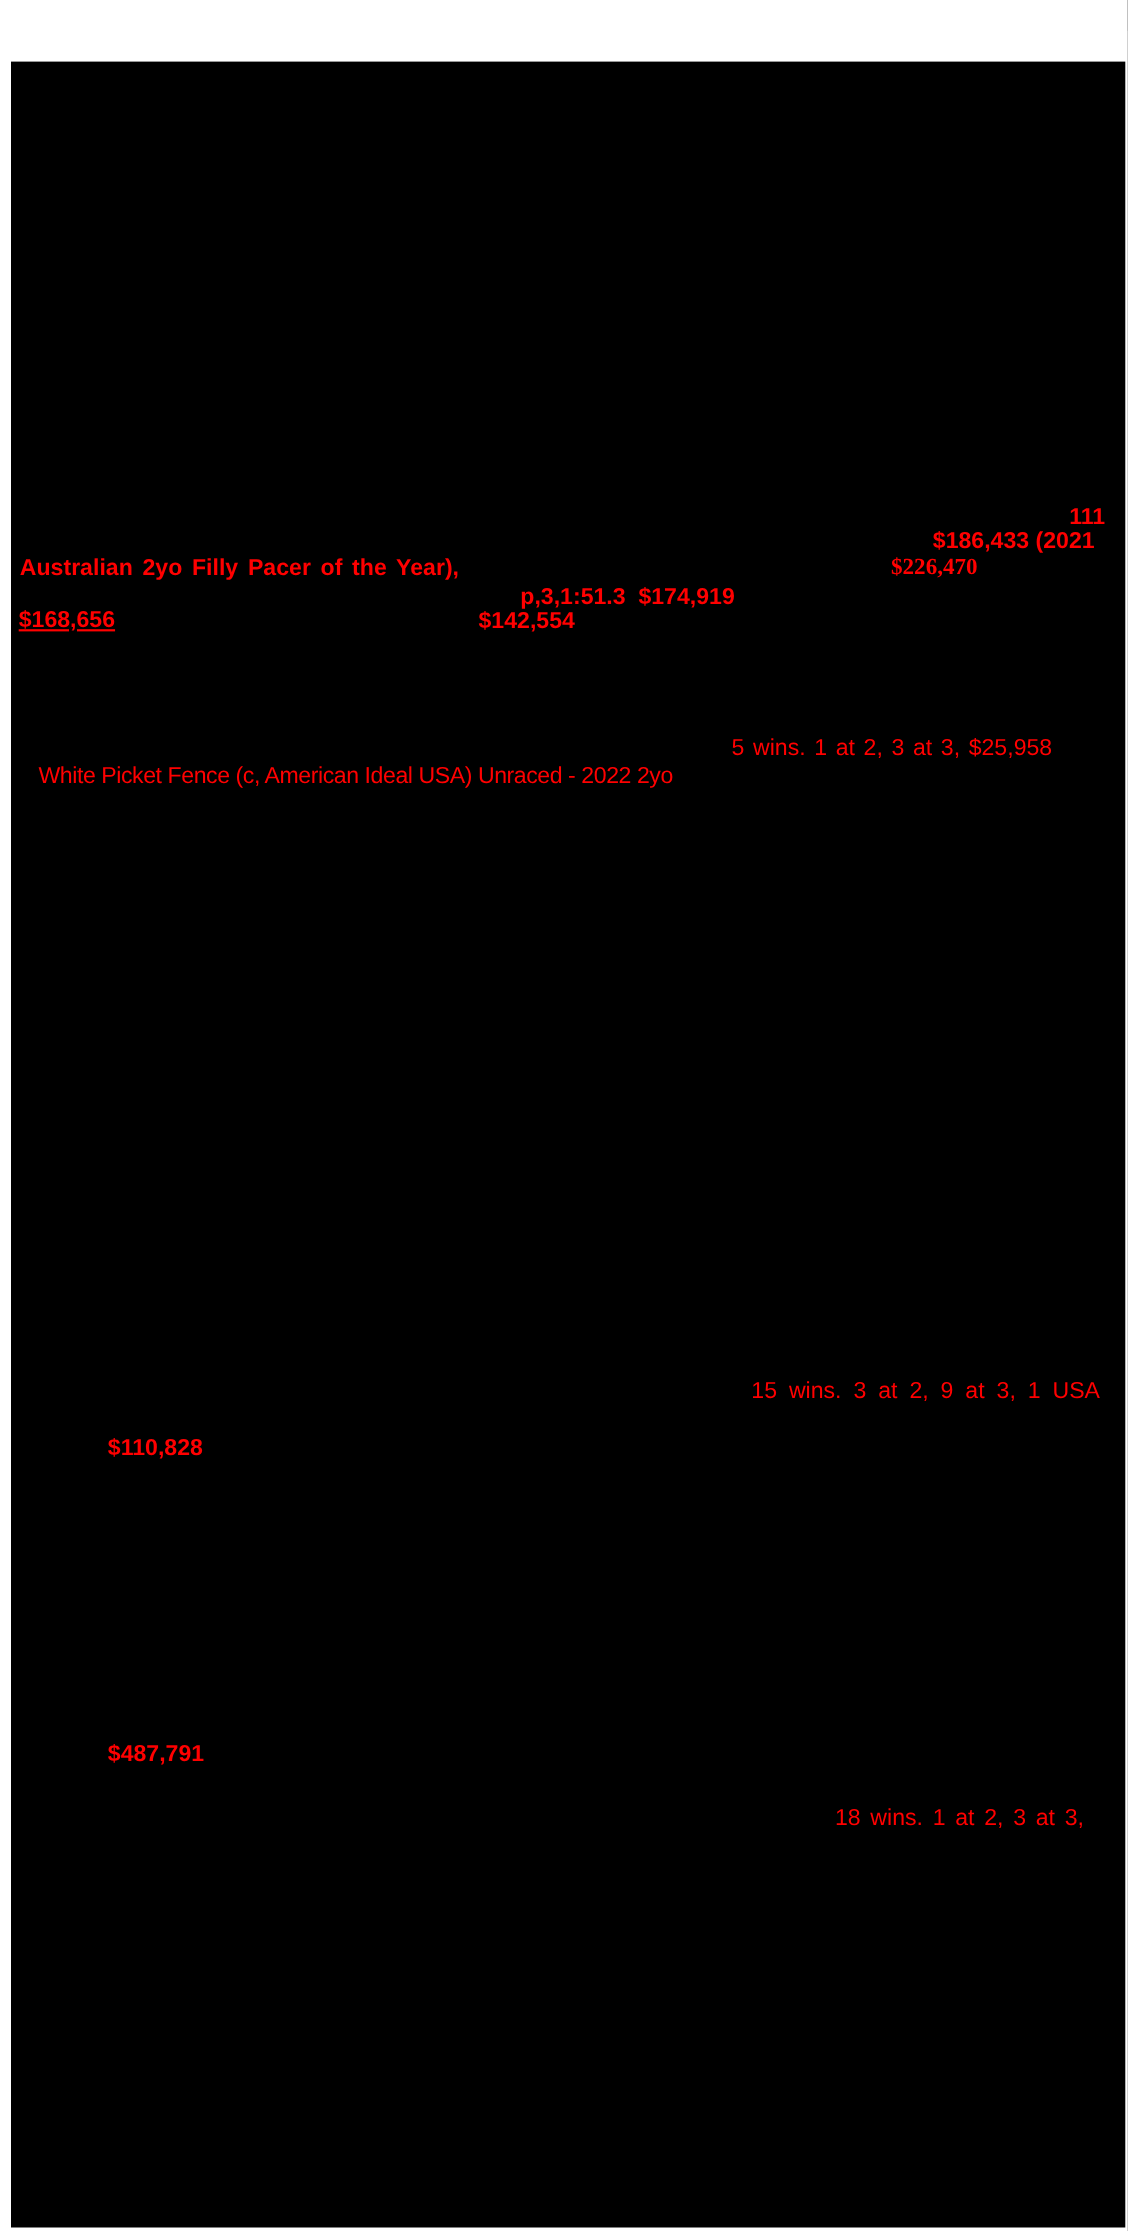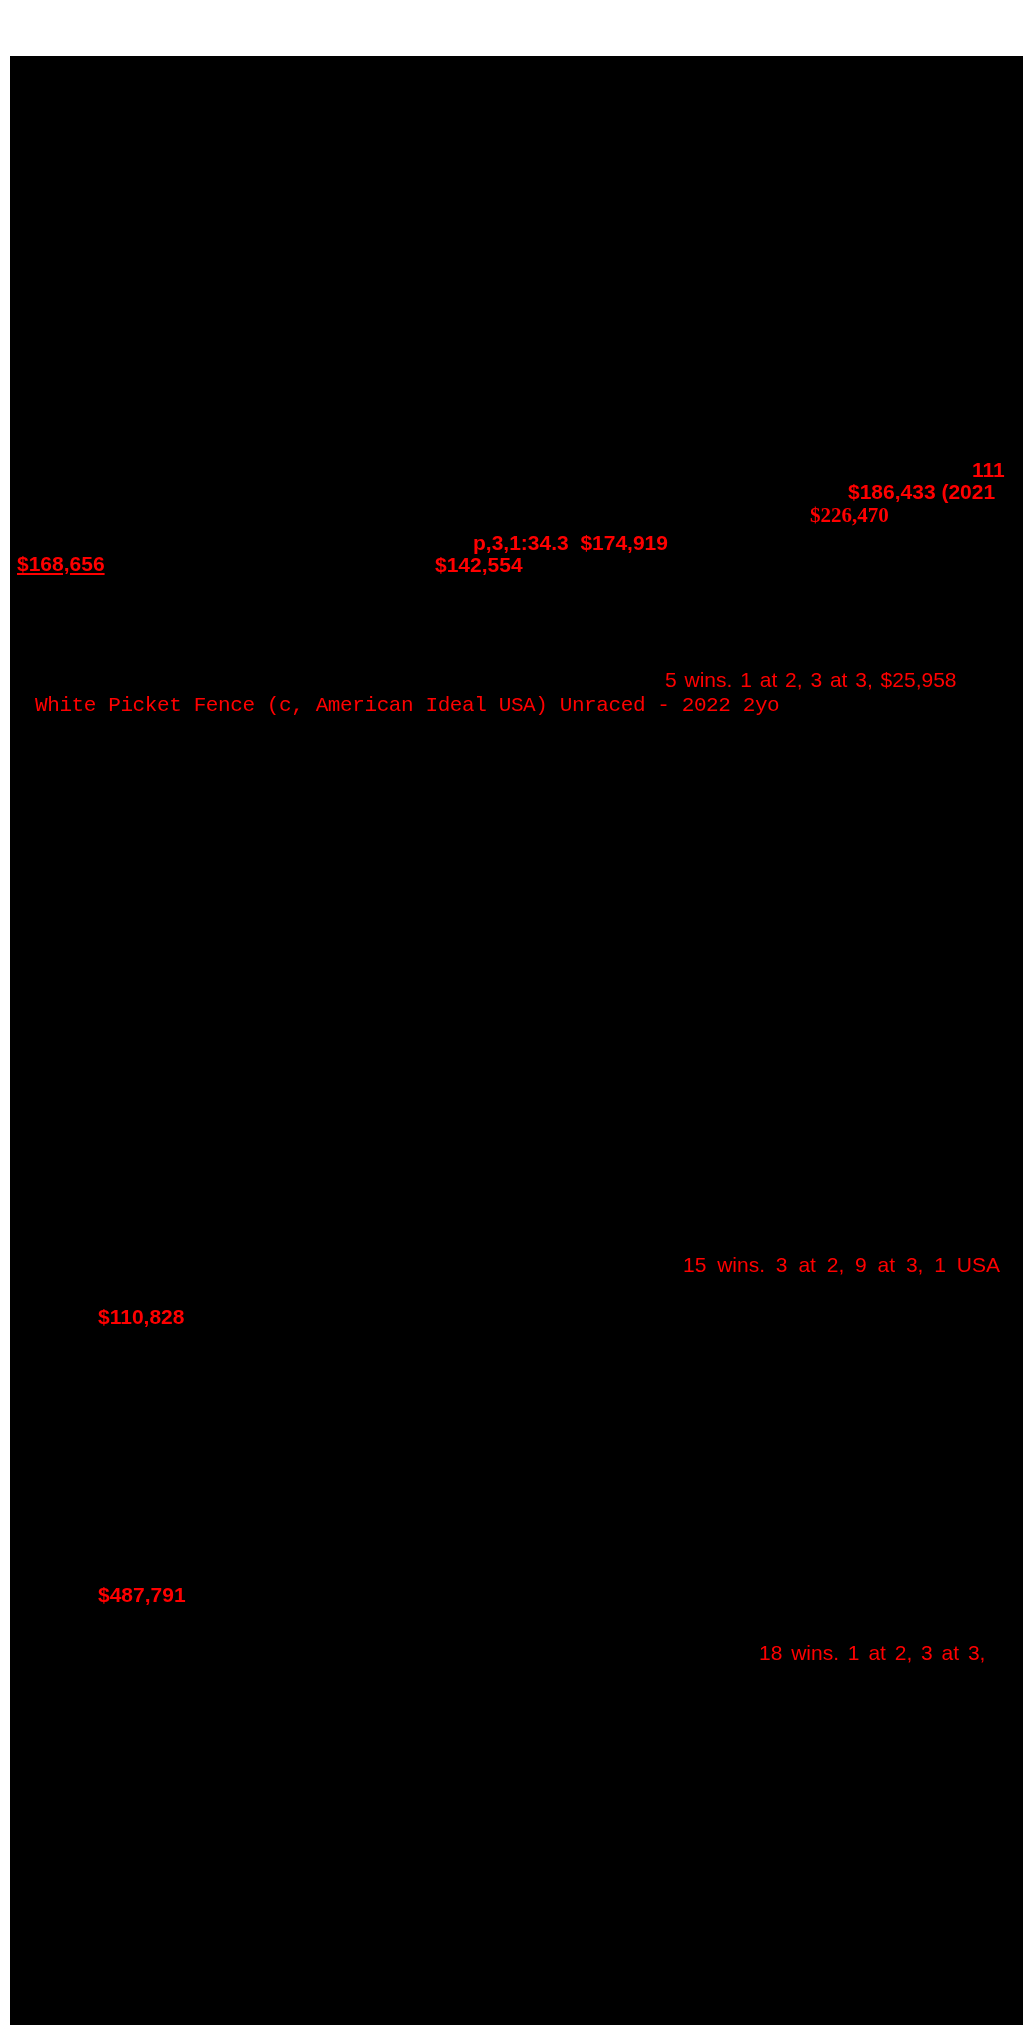--- a/index.html
+++ b/index.html
@@ -36,42 +36,43 @@
   .bold { font-weight: bold; }
   
   .s-lot       { left: 972px;  top: 431px; }
   .s-e278      { left: 848px;  top: 453px; }
   .s-award     { left: 18px;   top: 478px; word-spacing: 3px; }
   .s-e226      { left: 810px;  top: 476px; font-family: Liberation Serif, serif; }
   .s-rec174    { left: 473px;  top: 504px; }
   .s-e168      { left: 17px;   top: 525px; text-decoration: underline; }
   .s-e142      { left: 435px;  top: 526px; }
   .s-wins5     { left: 665px;  top: 641px; word-spacing: 2px; }
-  .s-wpf       { left: 35px;   top: 667px; letter-spacing: -0.4px; font-family: Liberation Mono, monospace; }
+  .s-wpf       { left: 35px;   top: 667px; letter-spacing: -0.4px; }
   .s-wins15    { left: 683px;  top: 1226px; word-spacing: 5px; }
   .s-e110      { left: 98px;   top: 1278px; }
   .s-wins18    { left: 759px;  top: 1614px; word-spacing: 3px; }
   .s-e487      { left: 98px;   top: 1556px; }
   .s-wins23    { left: 608px;  top: 1734px; word-spacing: 1px; }
 </style>
 </head>
 <body>
 
 <div id="viewport">
 
   <div class="page-black"></div>
 
   <div class="snippet bold s-lot">111</div>
 
   <div class="snippet bold s-e278">$186,433 (2021</div>
 
+  <div class="snippet bold s-award">Australian 2yo Filly Pacer of the Year),</div>
 
   <div class="snippet bold s-e226">$226,470</div>
 
-  <div class="snippet bold s-rec174">p,3,1:34.3  $174,919</div>
+  <div class="snippet bold s-rec174">p,3,1:51.3  $174,919</div>
 
   <div class="snippet bold s-e168">$168,656</div>
 
   <div class="snippet bold s-e142">$142,554</div>
 
   <div class="snippet s-wins5">5 wins. 1 at 2, 3 at 3, $25,958</div>
 
   <div class="snippet s-wpf">White Picket Fence (c, American Ideal USA) Unraced - 2022 2yo</div>
 
   <div class="snippet s-wins15">15 wins. 3 at 2, 9 at 3, 1 USA</div>

